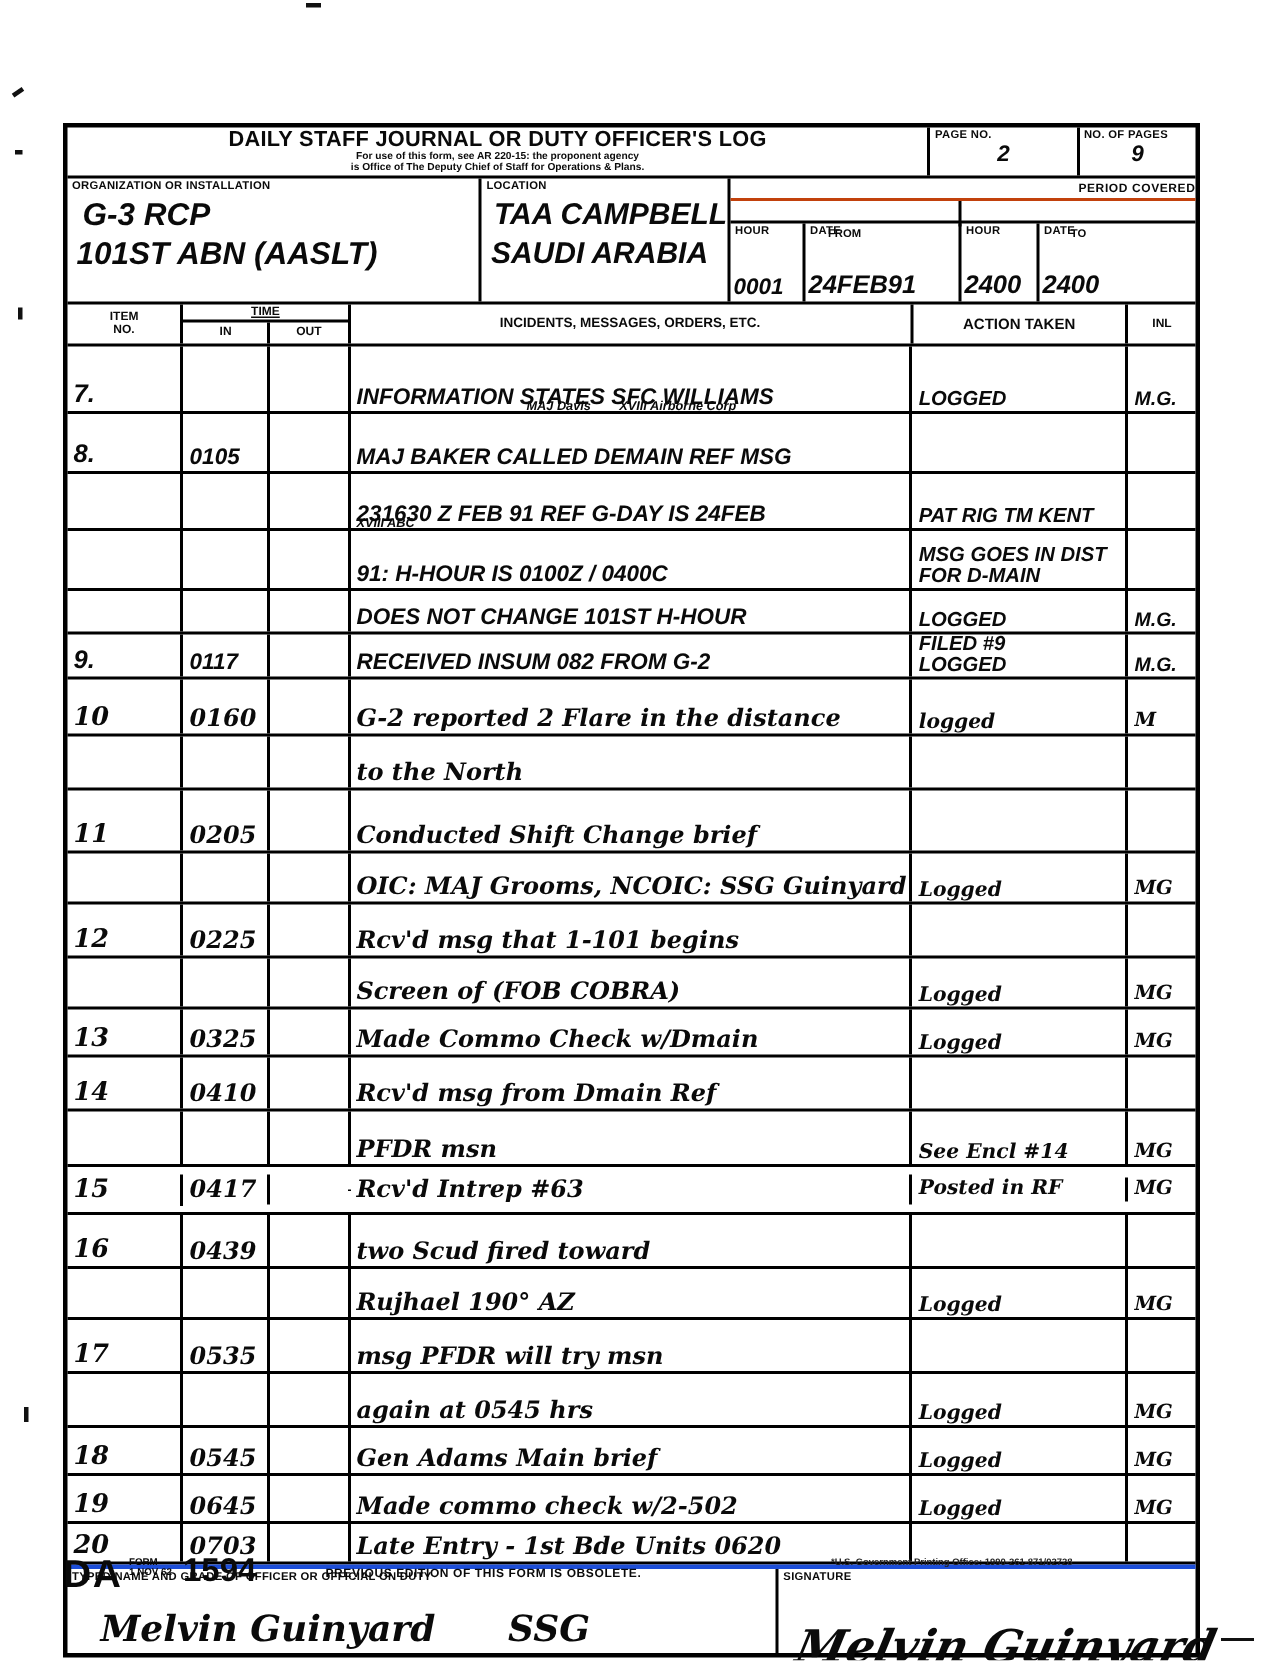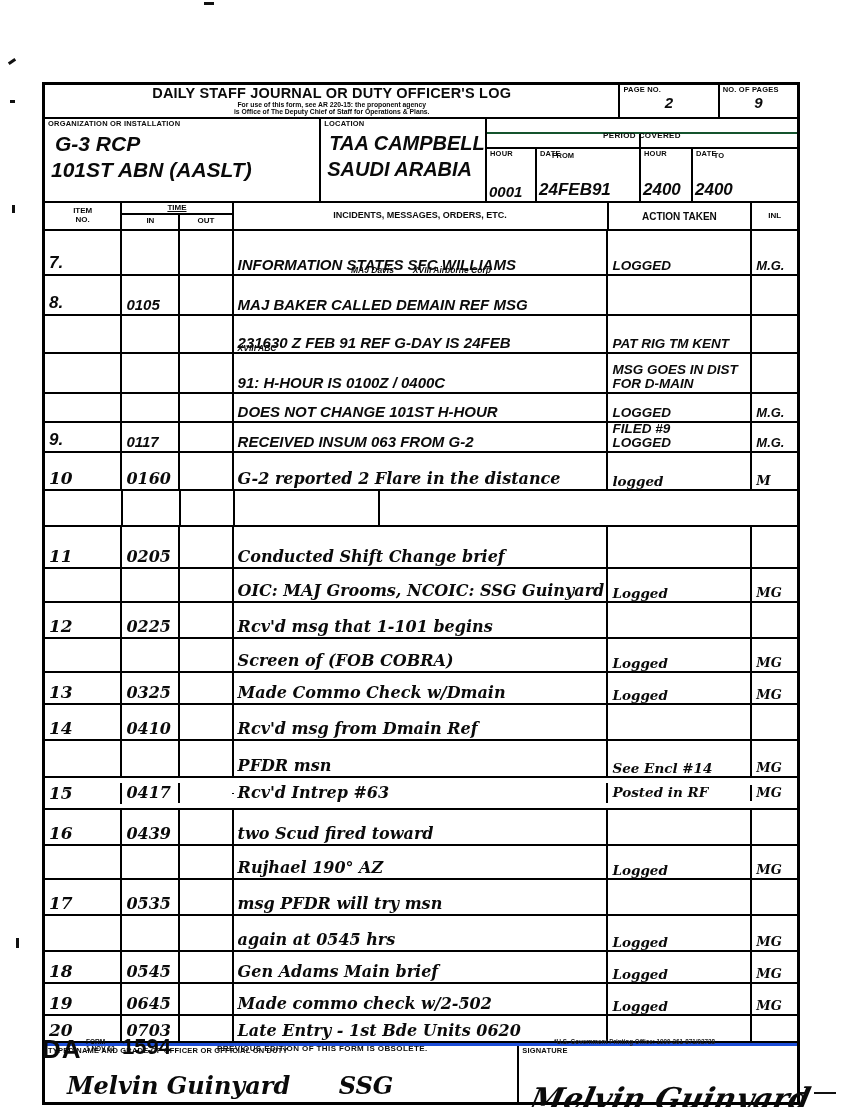--- a/index.html
+++ b/index.html
@@ -17,21 +17,21 @@
   .pageno-cell{width:100px;}
   .pages-cell{width:78px;}
   .lbl{font-size:7.5px;font-weight:bold;padding:1px 0 0 3px;line-height:1.05;letter-spacing:.2px;}
   .big-hw{text-align:center;font-size:20px;}
 
   
   .band2{display:flex;border-bottom:2px solid #000;height:82px;}
   .org-cell{width:280px;}
   .loc-cell{width:168px;}
   .period{width:310px;display:flex;flex-direction:column;}
-  .period-title{height:15px;text-align:center;font-size:8px;font-weight:bold;border-bottom:2px solid #14532d;letter-spacing:.4px;padding-top:12px;box-sizing:border-box;}
+  .period-title{height:15px;text-align:right;font-size:8px;font-weight:bold;border-bottom:2px solid #c2410c;letter-spacing:.4px;padding-top:2px;box-sizing:border-box;}
   .fromto{display:flex;height:15px;border-bottom:2px solid #000;box-sizing:border-box;}
   .fromto div{box-sizing:border-box;text-align:center;font-size:7.5px;font-weight:bold;padding-top:17px;}
   .ft-from{width:154px;border-right:2px solid #000;}
   .ft-to{width:156px;}
   .hd-row{display:flex;flex:1;}
   .hd-c{box-sizing:border-box;border-right:2px solid #000;position:relative;}
   .hd-c:last-child{border-right:none;}
   .hd-c .lbl{border-bottom:none;}
   .w-h1{width:50px}.w-d1{width:104px}.w-h2{width:52px}.w-d2{width:104px}
   .pc-val{position:absolute;left:2px;bottom:1px;font-size:15px;white-space:nowrap;}
@@ -267,21 +267,21 @@
             <span class="hwp">9.</span>
           </div>
     <div class="cell c-in">
             <span class="hwp">0117</span>
           </div>
     <div class="cell c-out">
             <span class="hwp"></span>
           </div>
     <div class="cell c-inc">
       <span class="note"></span>
-      <span class="hwp">RECEIVED INSUM 063 FROM G-2</span>
+      <span class="hwp">RECEIVED INSUM 082 FROM G-2</span>
     </div>
     <div class="cell c-act cell-act"><span class="hwp">FILED #9
 LOGGED</span></div>
     <div class="cell c-inl cell-inl">
             <span class="hwp">M.G.</span>
           </div>
   </div>
         <div class="trow cursive" style="height: 36px;">
     <div class="cell c-item cell-item">
             <span class="hwp">10</span>
@@ -304,20 +304,24 @@
         <div class="trow cursive" style="height: 34px;">
     <div class="cell c-item cell-item">
             <span class="hwp"></span>
           </div>
     <div class="cell c-in">
             <span class="hwp"></span>
           </div>
     <div class="cell c-out">
             <span class="hwp"></span>
           </div>
+    <div class="cell c-inc">
+      <span class="note"></span>
+      <span class="hwp">to the North</span>
+    </div>
     <div class="cell c-act cell-act"><span class="hwp"></span></div>
     <div class="cell c-inl cell-inl">
             <span class="hwp"></span>
           </div>
   </div>
         <div class="trow cursive" style="height: 40px;">
     <div class="cell c-item cell-item">
             <span class="hwp">11</span>
           </div>
     <div class="cell c-in">

